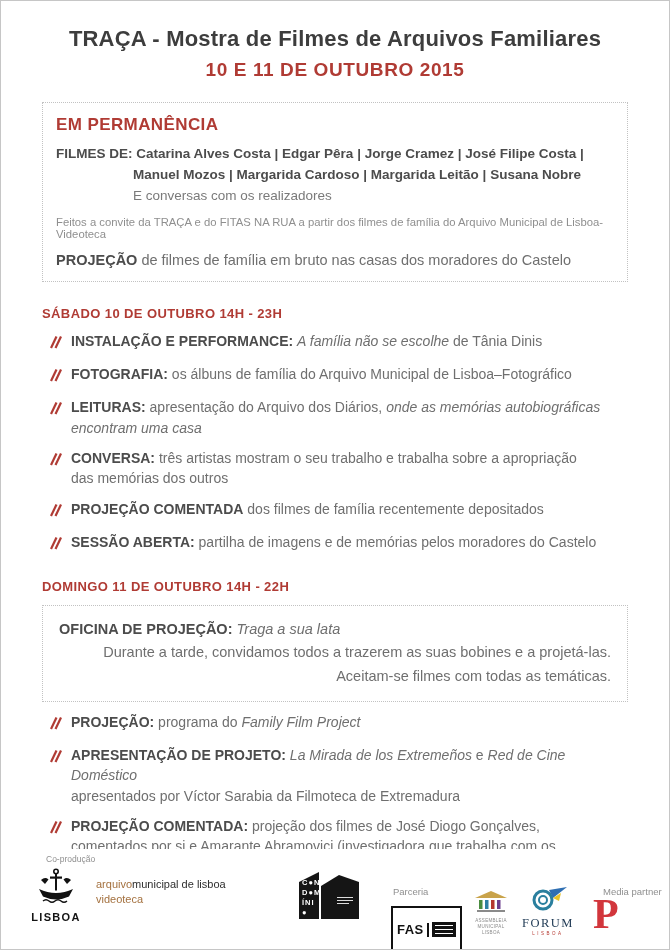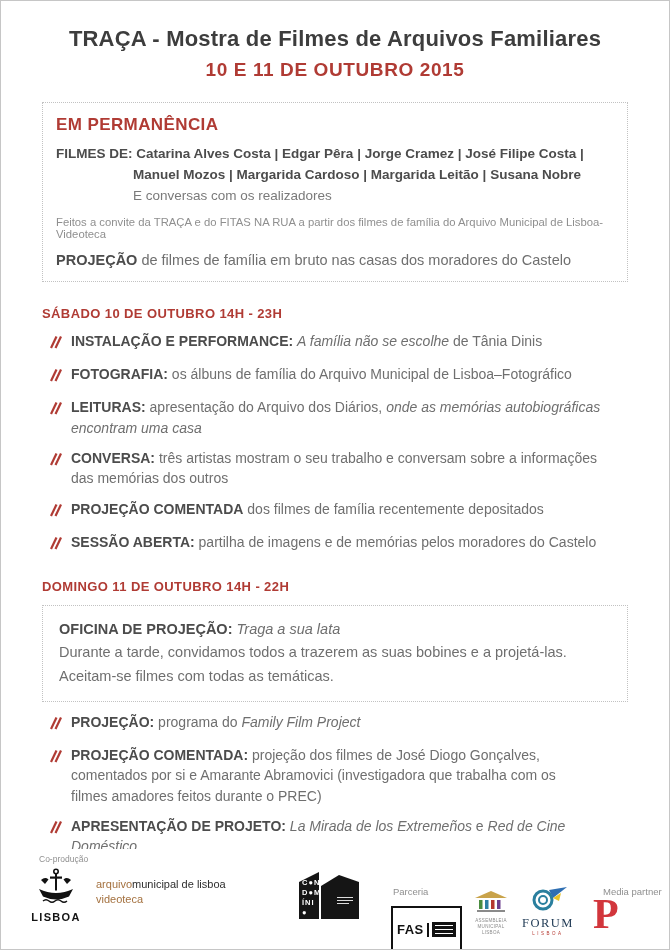--- a/index.html
+++ b/index.html
@@ -22,28 +22,28 @@
 
   .section-heading { margin:24px 41px 0; color:var(--accent,#b03b34); font-weight:bold; font-size:13px; letter-spacing:.4px; }
 
   .item { display:flex; gap:9px; margin:10px 40px 0 48px; font-size:14px; line-height:1.45; align-items:flex-start; }
   .bullet-icon { flex:0 0 auto; margin-top:3px; color:var(--accent,#b03b34); }
   .seg-b { font-weight:bold; color:#4c4c4c; }
   .seg-i { font-style:italic; color:#6f6f6f; }
   .seg-r { color:#6f6f6f; }
 
   .workshop-box { margin:11px 41px 0; border:1px dotted #c2c2c2; padding:12px 16px 13px; font-size:14.5px; line-height:1.6; }
-  .workshop-line { color:#6f6f6f; }
+  .workshop-line { color:#6f6f6f;text-align:right; }
 
   .contact { margin-top:18px; text-align:center; }
   .dotted-sep { width:208px; margin:7px auto; border-top:1px dotted #bdbdbd; height:0; }
   .contact-line { color:#9a9a9a; font-size:11.8px; line-height:1.5; }
 
   .footer { position:absolute; left:1px; right:1px; top:848px; bottom:1px; background:#fff; }
-  .coprod-label { position:absolute; left:37px; top:5px; font-size:8.5px; color:#8f8f8f; }
+  .coprod-label { position:absolute; left:44px; top:5px; font-size:8.5px; color:#8f8f8f; }
   .lisboa-logo { position:absolute; left:28px; top:18px; width:52px; text-align:center; }
   .lisboa-text { font-size:11px; font-weight:bold; color:#141414; letter-spacing:1.3px; }
   .arquivo-block { position:absolute; left:94px; top:28px; font-size:11px; line-height:1.4; color:#2e2e2e; }
   .brown { color:#a4713f; }
   .condominio { position:absolute; left:295px; top:18px; }
   .cond-letter { font-family:"Liberation Sans",sans-serif; font-weight:bold; font-size:7.5px; fill:#ffffff; letter-spacing:1px; }
   .parceria-label { position:absolute; left:391px; top:37px; font-size:9.5px; color:#8f8f8f; }
   .fas-box { position:absolute; left:389px; top:57px; display:flex; align-items:center; gap:3px;
              border:2px solid #111; padding:14px 4px; background:#fff; }
   .fas-text { font-weight:bold; font-size:13px; color:#111; letter-spacing:.5px; }
@@ -97,21 +97,21 @@
           <line x1="2" y1="13" x2="7.5" y2="1.5" stroke="currentColor" stroke-width="2.2"></line>
           <line x1="6.5" y1="13" x2="12" y2="1.5" stroke="currentColor" stroke-width="2.2"></line>
         </svg></span>
     <div class="item-text"><span class="seg-b">LEITURAS:</span><span class="seg-r"> apresentação do Arquivo dos Diários, </span><span class="seg-i">onde as memórias autobiográficas</span><br><span class="seg-i">encontram uma casa</span></div>
   </div>
   <div class="item">
     <span class="bullet-icon"><svg width="13" height="14" viewBox="0 0 13 14">
           <line x1="2" y1="13" x2="7.5" y2="1.5" stroke="currentColor" stroke-width="2.2"></line>
           <line x1="6.5" y1="13" x2="12" y2="1.5" stroke="currentColor" stroke-width="2.2"></line>
         </svg></span>
-    <div class="item-text"><span class="seg-b">CONVERSA:</span><span class="seg-r"> três artistas mostram o seu trabalho e conversam sobre a informações</span><br><span class="seg-r">das memórias dos outros</span></div>
+    <div class="item-text"><span class="seg-b">CONVERSA:</span><span class="seg-r"> três artistas mostram o seu trabalho e trabalha sobre a apropriação</span><br><span class="seg-r">das memórias dos outros</span></div>
   </div>
   <div class="item">
     <span class="bullet-icon"><svg width="13" height="14" viewBox="0 0 13 14">
           <line x1="2" y1="13" x2="7.5" y2="1.5" stroke="currentColor" stroke-width="2.2"></line>
           <line x1="6.5" y1="13" x2="12" y2="1.5" stroke="currentColor" stroke-width="2.2"></line>
         </svg></span>
     <div class="item-text"><span class="seg-b">PROJEÇÃO COMENTADA</span><span class="seg-r"> dos filmes de família recentemente depositados</span></div>
   </div>
   <div class="item">
     <span class="bullet-icon"><svg width="13" height="14" viewBox="0 0 13 14">
@@ -134,28 +134,28 @@
           <line x1="2" y1="13" x2="7.5" y2="1.5" stroke="currentColor" stroke-width="2.2"></line>
           <line x1="6.5" y1="13" x2="12" y2="1.5" stroke="currentColor" stroke-width="2.2"></line>
         </svg></span>
     <div class="item-text"><span class="seg-b">PROJEÇÃO:</span><span class="seg-r"> programa do </span><span class="seg-i">Family Film Project</span></div>
   </div>
   <div class="item">
     <span class="bullet-icon"><svg width="13" height="14" viewBox="0 0 13 14">
           <line x1="2" y1="13" x2="7.5" y2="1.5" stroke="currentColor" stroke-width="2.2"></line>
           <line x1="6.5" y1="13" x2="12" y2="1.5" stroke="currentColor" stroke-width="2.2"></line>
         </svg></span>
+    <div class="item-text"><span class="seg-b">APRESENTAÇÃO DE PROJETO:</span><span class="seg-r"> </span><span class="seg-i">La Mirada de los Extremeños</span><span class="seg-r"> e </span><span class="seg-i">Red de Cine Doméstico</span><br><span class="seg-r">apresentados por Víctor Sarabia da Filmoteca de Extremadura</span></div>
+  </div>
+  <div class="item">
+    <span class="bullet-icon"><svg width="13" height="14" viewBox="0 0 13 14">
+          <line x1="2" y1="13" x2="7.5" y2="1.5" stroke="currentColor" stroke-width="2.2"></line>
+          <line x1="6.5" y1="13" x2="12" y2="1.5" stroke="currentColor" stroke-width="2.2"></line>
+        </svg></span>
     <div class="item-text"><span class="seg-b">PROJEÇÃO COMENTADA:</span><span class="seg-r"> projeção dos filmes de José Diogo Gonçalves,</span><br><span class="seg-r">comentados por si e Amarante Abramovici (investigadora que trabalha com os</span><br><span class="seg-r">filmes amadores feitos durante o PREC)</span></div>
-  </div>
-  <div class="item">
-    <span class="bullet-icon"><svg width="13" height="14" viewBox="0 0 13 14">
-          <line x1="2" y1="13" x2="7.5" y2="1.5" stroke="currentColor" stroke-width="2.2"></line>
-          <line x1="6.5" y1="13" x2="12" y2="1.5" stroke="currentColor" stroke-width="2.2"></line>
-        </svg></span>
-    <div class="item-text"><span class="seg-b">APRESENTAÇÃO DE PROJETO:</span><span class="seg-r"> </span><span class="seg-i">La Mirada de los Extremeños</span><span class="seg-r"> e </span><span class="seg-i">Red de Cine Doméstico</span><br><span class="seg-r">apresentados por Víctor Sarabia da Filmoteca de Extremadura</span></div>
   </div>
 
   <div class="contact">
     <div class="dotted-sep"></div>
     <div class="contact-line">programa: http://arquivomunicipal.cm-lisboa.pt | http://videoteca.cm-lisboa.pt</div>
     <div class="contact-line">informações: www.facebook.com/Traca02 | videoteca@cm-lisboa.pt | tel. 21 817 04 33</div>
     <div class="dotted-sep"></div>
   </div>
 
   <div class="footer">

